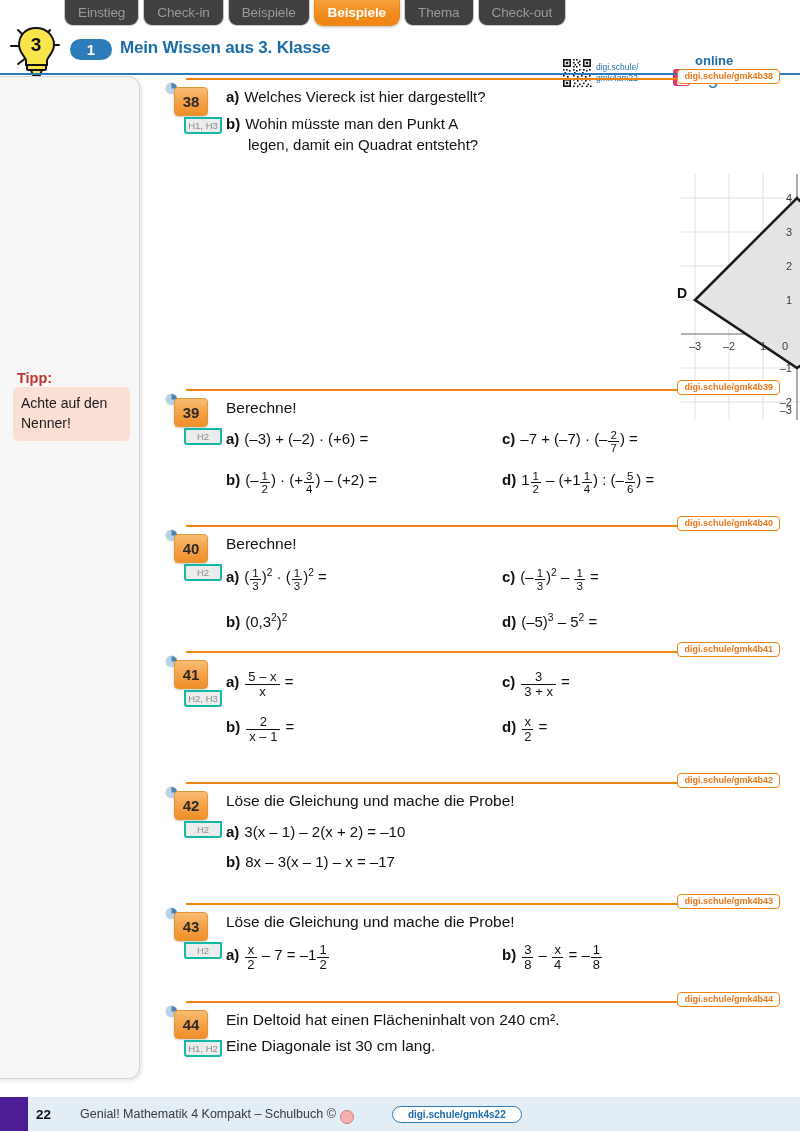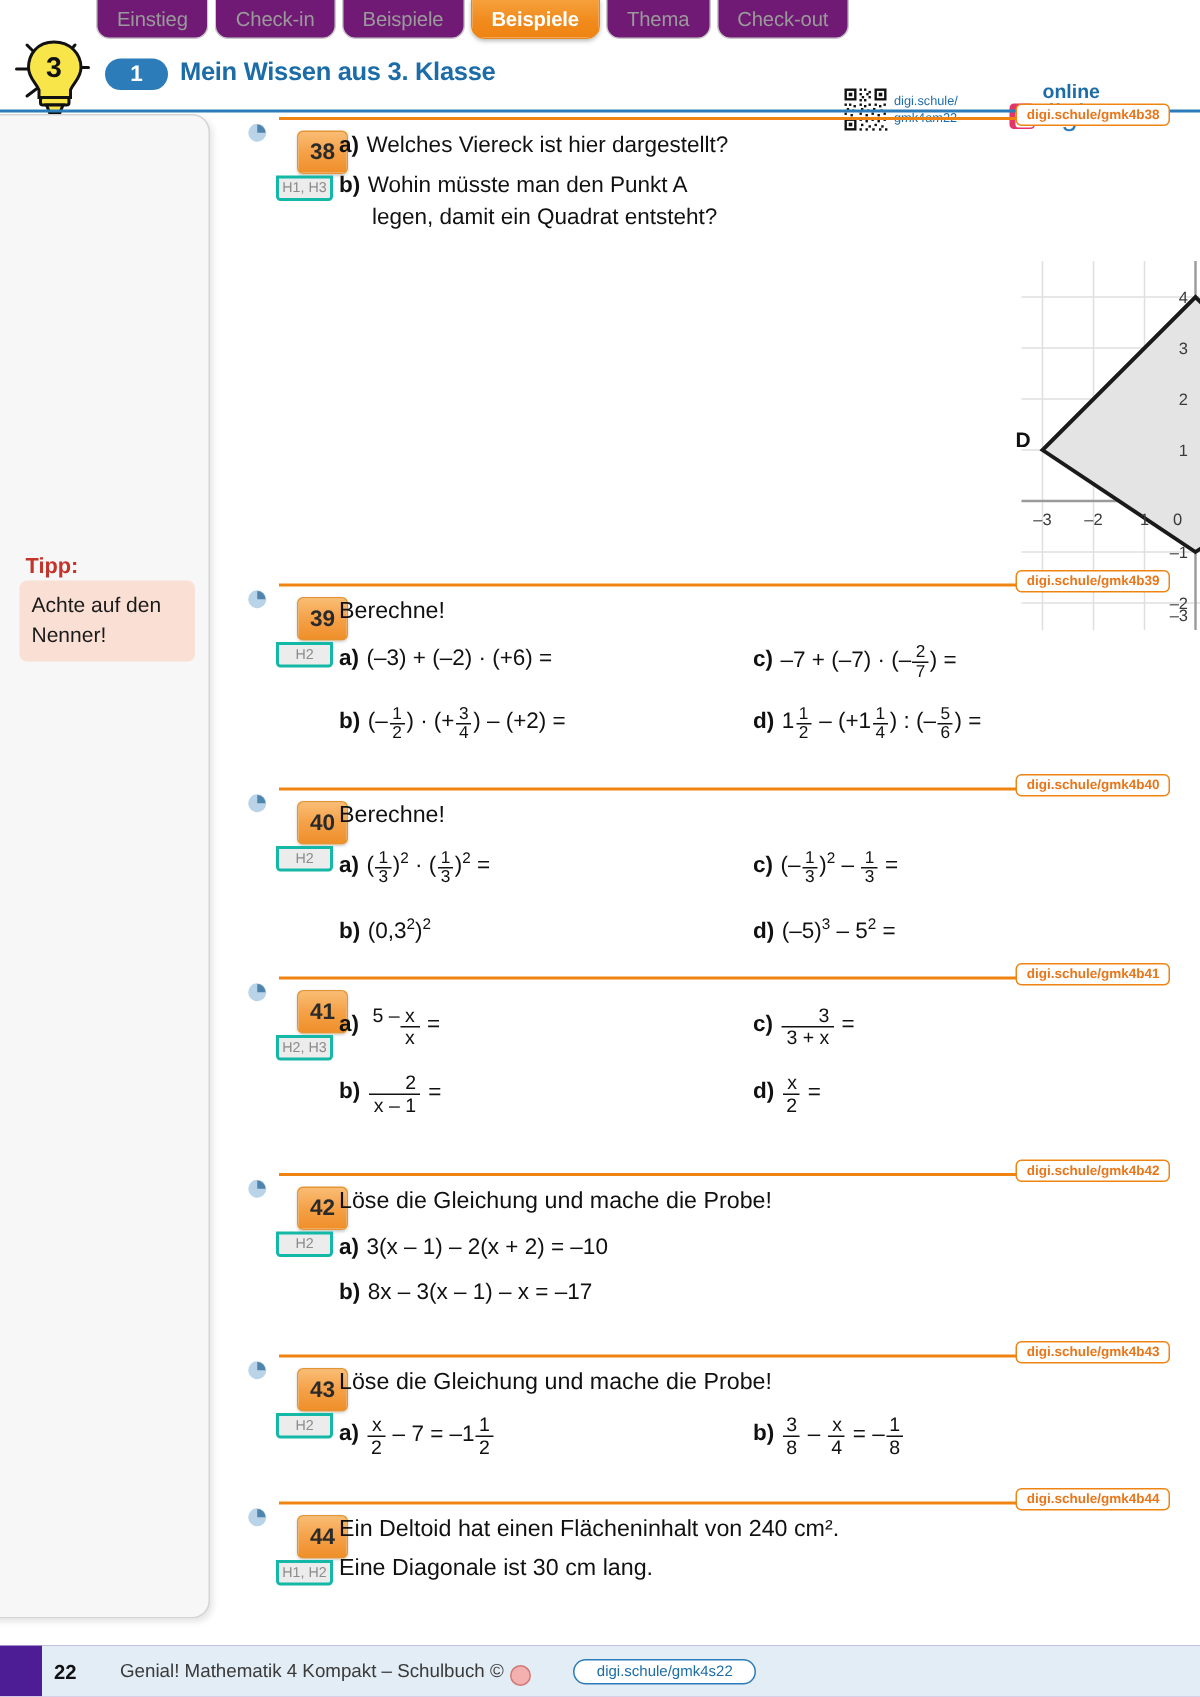--- a/index.html
+++ b/index.html
@@ -22,21 +22,21 @@
     display: flex; align-items: flex-start; gap: 4px;
     padding-left: 64px;
   }
   .tab {
     height: 26px;
     padding: 0 13px;
     display: flex; align-items: center; justify-content: center;
     border: 1px solid #c9c9c9;
     border-top: none;
     border-radius: 0 0 9px 9px;
-    background: #701a75;
+    background: #404040;
     color: #9a9a9a;
     font-size: 13.5px;
     letter-spacing: -0.1px;
     white-space: nowrap;
   }
   .tab.active {
     background: linear-gradient(180deg,#f6a13c 0%, #f08b1d 55%, #ef8413 100%);
     color: #ffffff;
     font-weight: bold;
     border-color: #e4walk;
@@ -129,21 +129,21 @@
     border: 1px solid #ef8413;
     border-radius: 4px;
     color: #e8761a; font-size: 9px; font-weight: bold;
     padding: 1px 6px 2px 6px;
     white-space: nowrap;
   }
   .ex-bullet {
     position: absolute; left: 5px; top: 4px; width: 13px; height: 13px;
   }
   .ex-num {
-    position: absolute; left: 38px; top: 9px;
+    position: absolute; left: 14px; top: 9px;
     width: 34px; height: 29px;
     border-radius: 4px;
     background: linear-gradient(180deg,#f9bd74 0%, #f5a24a 48%, #ef8f2a 100%);
     border: 1px solid #e49433;
     color: #2a2a2a; font-weight: bold; font-size: 15px;
     display: flex; align-items: center; justify-content: center;
     box-shadow: 0 1px 2px rgba(0,0,0,.2);
   }
   .ex-tags {
     position: absolute; left: 24px; top: 39px;
@@ -171,21 +171,21 @@
 
   
   .frac {
     display: inline-flex; flex-direction: column;
     vertical-align: middle; text-align: center;
     font-size: 11.5px; line-height: 12px;
     margin: 0 1px; position: relative; top: 1px;
   }
   .frac .num { padding: 0 2px; }
   .frac .den { padding: 0 2px; border-top: 1.1px solid #111; }
-  .frac.big { font-size: 13px; line-height: 14px; align-items: flex-end; }
+  .frac.big { font-size: 13px; line-height: 14px; }
   .frac.wide .num, .frac.wide .den { padding: 0 3px; }
   sup { font-size: 0.68em; }
 
   
   .graph {
     position: absolute; left: 513px; top: 88px;
     width: 245px; height: 262px;
   }
 
   
@@ -199,23 +199,23 @@
     display: flex; align-items: center;
   }
   .pagenum { font-weight: bold; font-size: 13.5px; color: #111; margin-left: 8px; width: 44px; }
   .footer-text { font-size: 12.5px; color: #3a3a3a; }
   .footer-globe {
     display: inline-block; width: 14px; height: 14px; border-radius: 50%;
     background: #f3b0ae; border: 1px solid #d07a78;
     position: relative; top: 3px; margin-left: 4px;
   }
   .footer-code {
-    margin-left: 28px;
+    margin-left: 38px;
     border: 1px solid #2b7cb8; border-radius: 9px;
-    color: #1c6ca8; font-size: 10px; font-weight: normal;
+    color: #1c6ca8; font-size: 10px; font-weight: bold;
     padding: 2px 15px; background: #fff;
   }
 </style>
 </head>
 <body>
 
 <div id="page">
 
   <div class="tabbar">
     <div class="tab">Einstieg</div>

